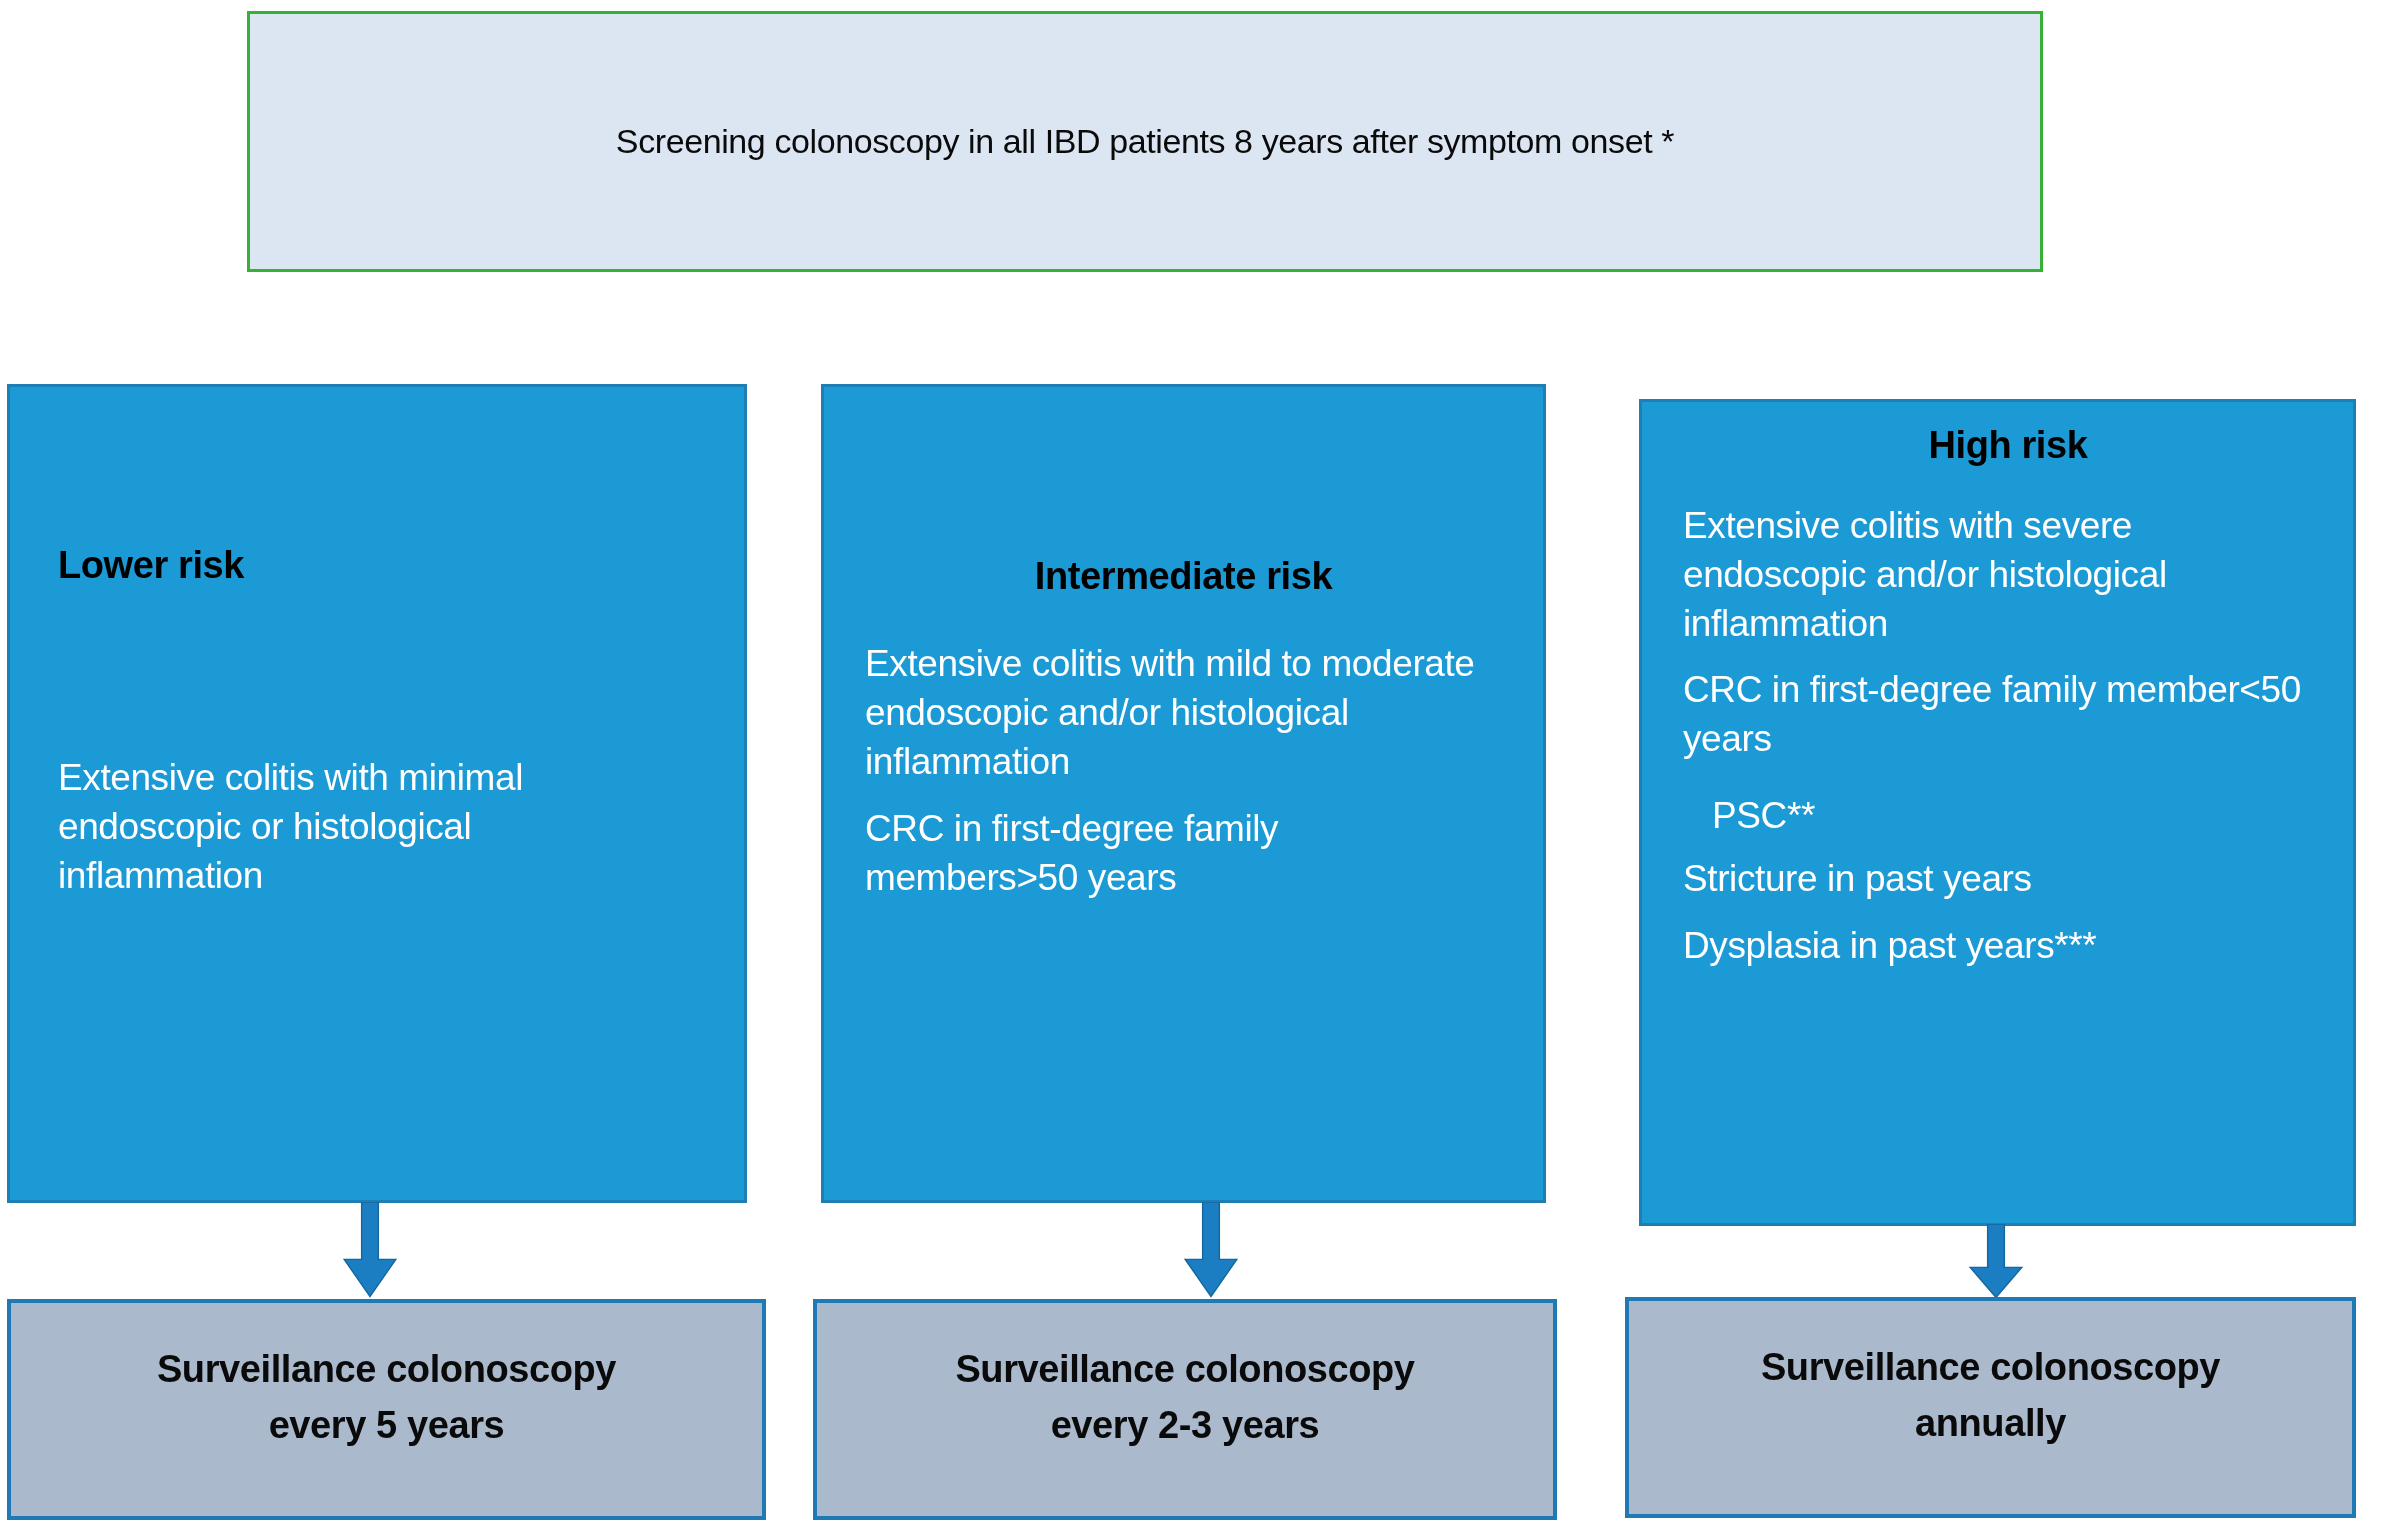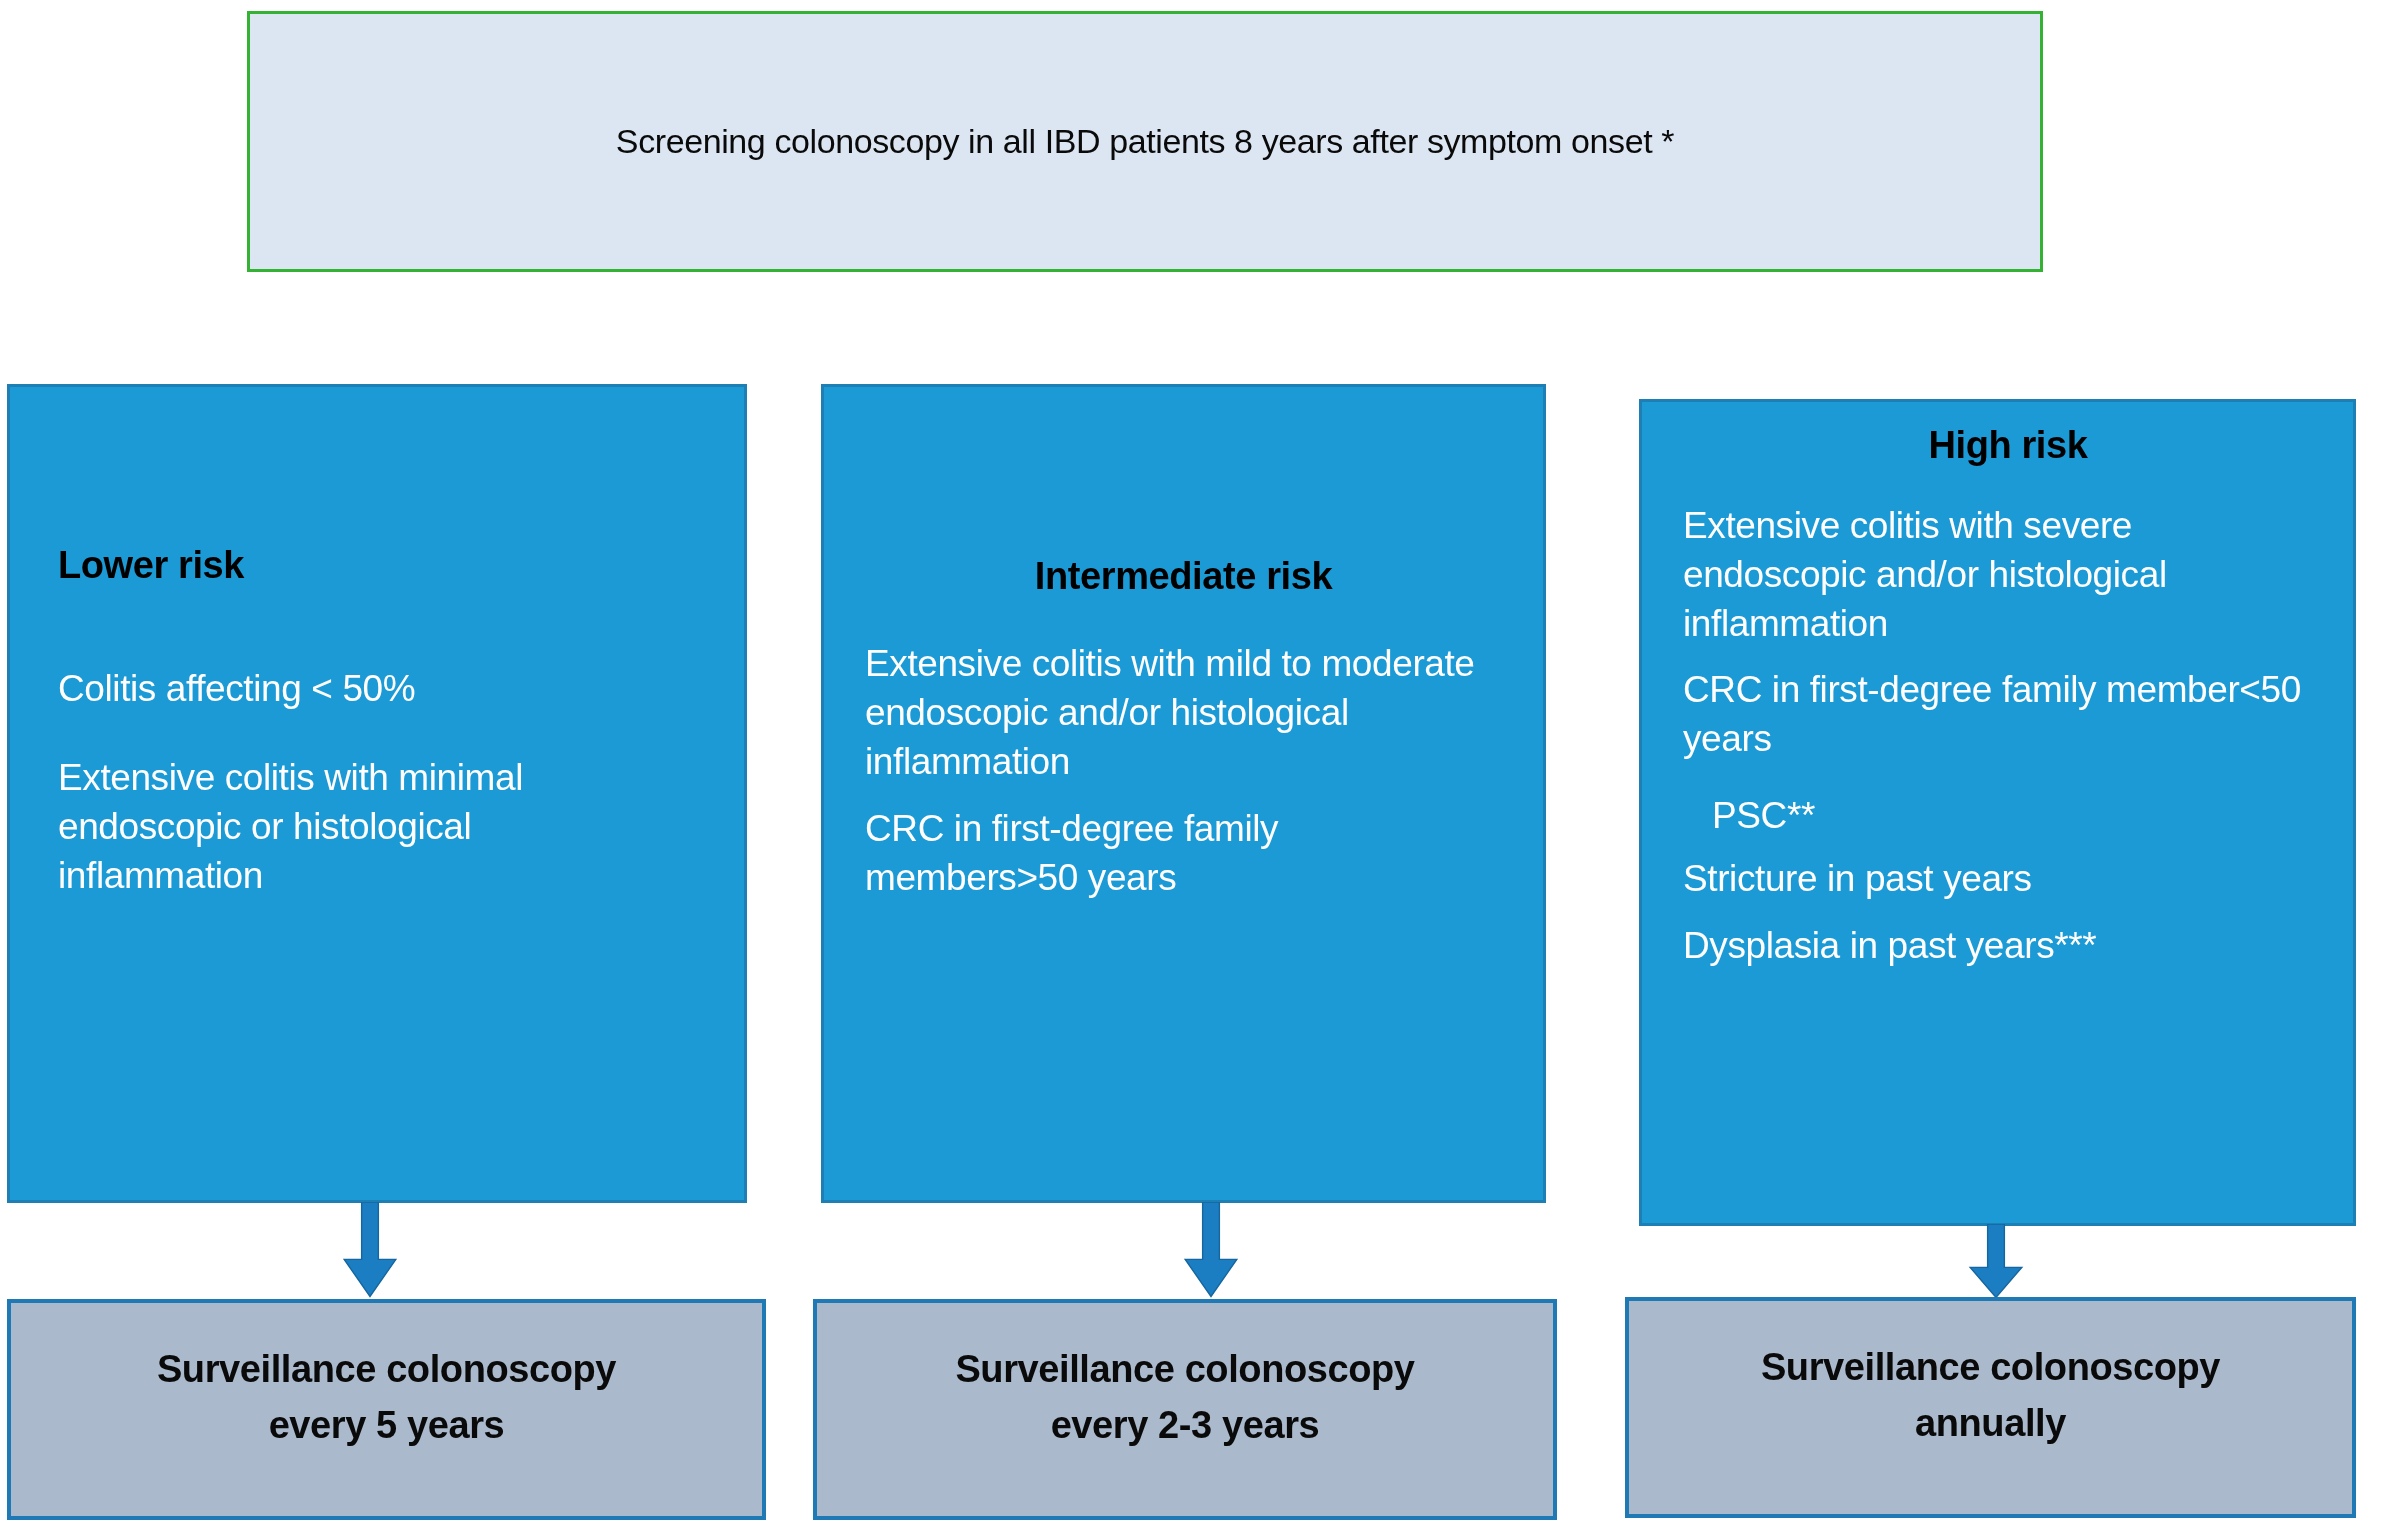--- a/index.html
+++ b/index.html
@@ -137,21 +137,20 @@
 
 <div id="canvas">
 
   <div class="screening-box">
     <div class="screening-text">Screening colonoscopy in all IBD patients 8 years after symptom onset *</div>
   </div>
 
   <div class="risk-box lower">
     <div class="risk-inner">
       <div class="risk-title">Lower risk</div>
-      <div class="risk-item i0">Colitis affecting &lt; 50%</div>
       <div class="risk-item i1">Extensive colitis with minimal endoscopic or histological inflammation</div>
     </div>
   </div>
 
   <div class="risk-box intermediate">
     <div class="risk-inner">
       <div class="risk-title">Intermediate risk</div>
       <div class="risk-item i0">Extensive colitis with mild to moderate endoscopic and/or histological inflammation</div>
       <div class="risk-item i1">CRC in first-degree family members&gt;50 years</div>
     </div>

